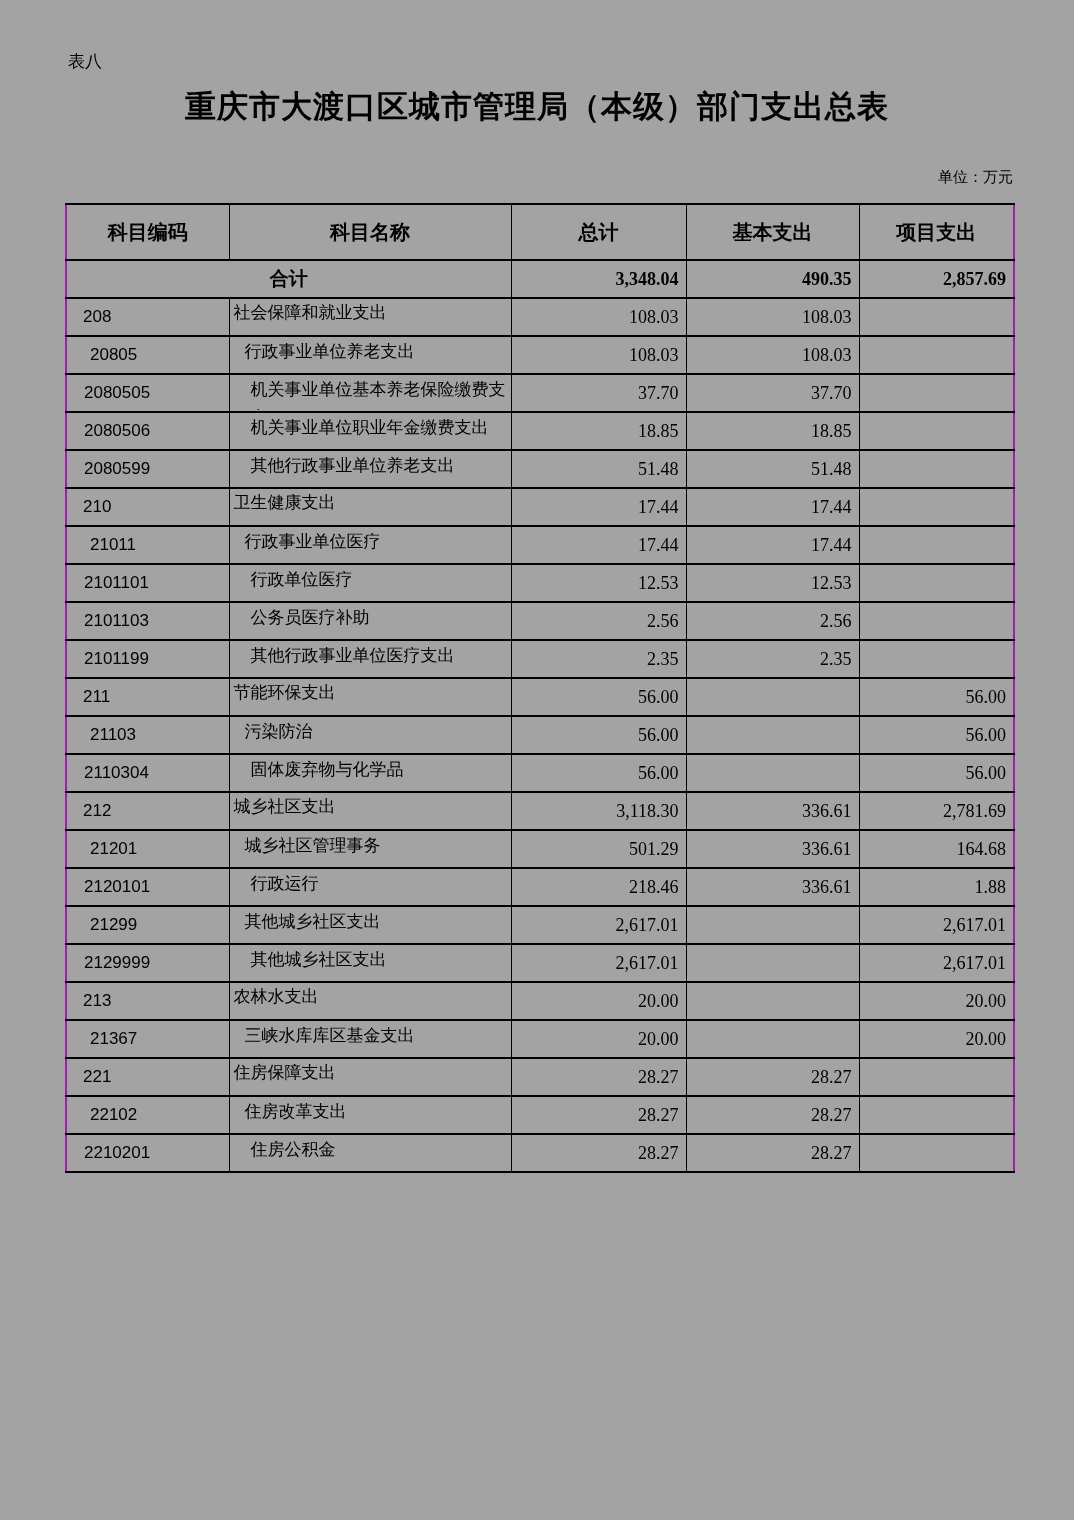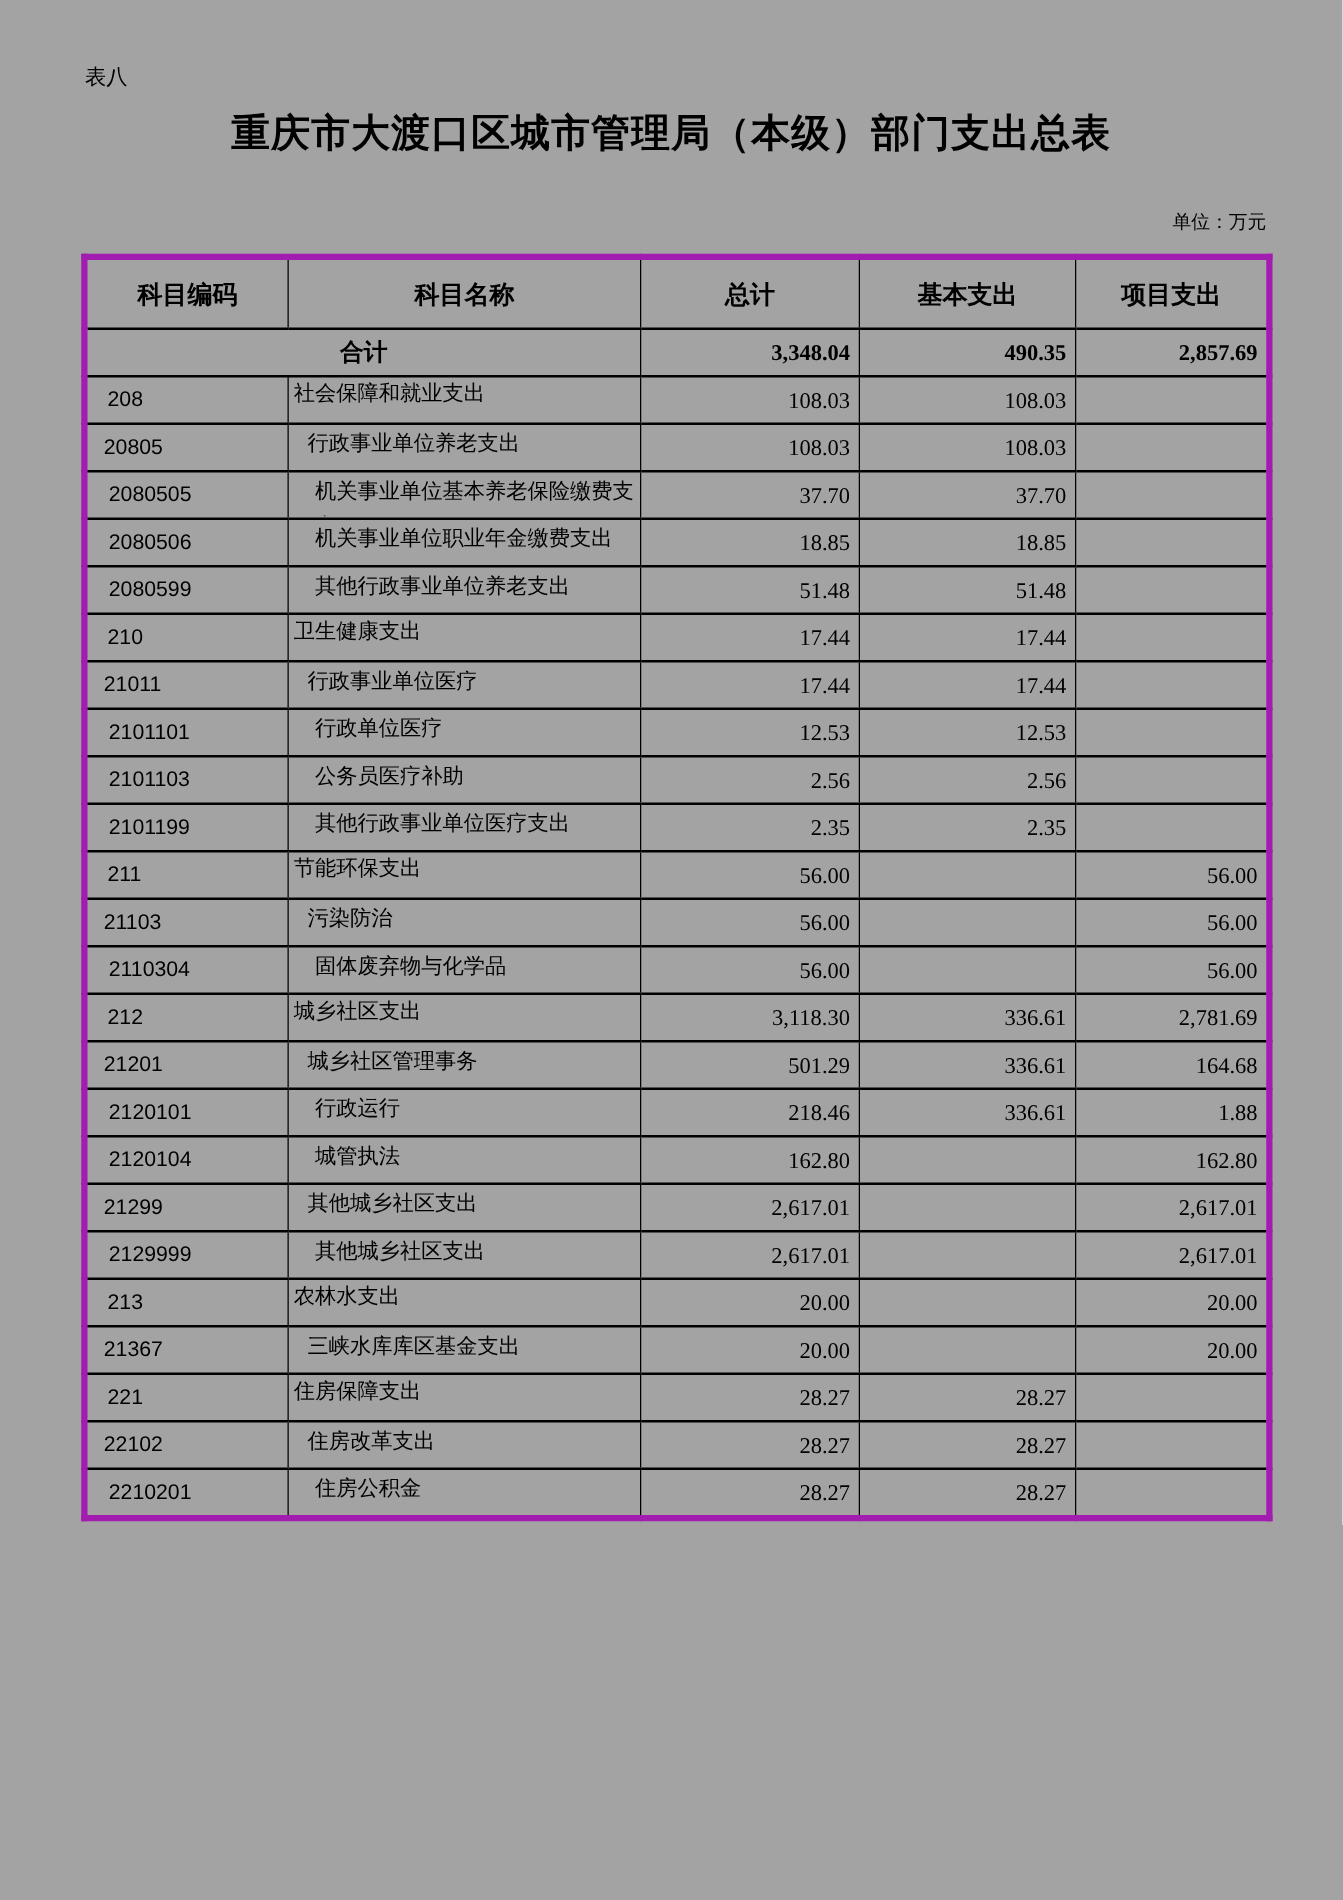--- a/index.html
+++ b/index.html
@@ -41,21 +41,21 @@
     font-size: 15px;
     font-family: "Liberation Serif", "DejaVu Serif", serif;
   }
   table.budget {
     position: absolute;
     left: 65px;
     top: 203px;
     width: 948px;
     border-collapse: collapse;
     table-layout: fixed;
-    border: 5px solid #a21caf;
+    border: 2px solid #a21caf;
   }
   .budget th, .budget td {
     border: solid #000;
     border-width: 2px 1px;
     padding: 0;
   }
   .budget th {
     height: 54px;
     font-family: "Liberation Sans", sans-serif;
     font-size: 20px;
@@ -68,21 +68,21 @@
     vertical-align: middle;
     font-size: 18px;
     overflow: hidden;
   }
   td.code {
     font-family: "Liberation Sans", sans-serif;
     font-size: 17px;
     text-align: left;
   }
   td.code.ind0 { padding-left: 16px; }
-  td.code.ind1 { padding-left: 13px; }
+  td.code.ind1 { padding-left: 23px; }
   td.code.ind2 { padding-left: 17px; }
   td.name { font-size: 17px; }
   .name-clip {
     height: 34px;
     overflow: hidden;
     line-height: 28px;
   }
   .name-clip.ind0 { padding-left: 4px; font-family: Liberation Mono, monospace; }
   .name-clip.ind1 { padding-left: 15px; }
   .name-clip.ind2 { padding-left: 21px; }
@@ -288,29 +288,20 @@
     <tr>
       <td class="code ind2">2120101</td>
       <td class="name">
             <div class="name-clip ind2">行政运行</div>
           </td>
       <td class="num">218.46</td>
       <td class="num">336.61</td>
       <td class="num">1.88</td>
     </tr>
 
-    <tr>
-      <td class="code ind2">2120104</td>
-      <td class="name">
-            <div class="name-clip ind2">城管执法</div>
-          </td>
-      <td class="num">162.80</td>
-      <td class="num"></td>
-      <td class="num">162.80</td>
-    </tr>
 
     <tr>
       <td class="code ind1">21299</td>
       <td class="name">
             <div class="name-clip ind1">其他城乡社区支出</div>
           </td>
       <td class="num">2,617.01</td>
       <td class="num"></td>
       <td class="num">2,617.01</td>
     </tr>

